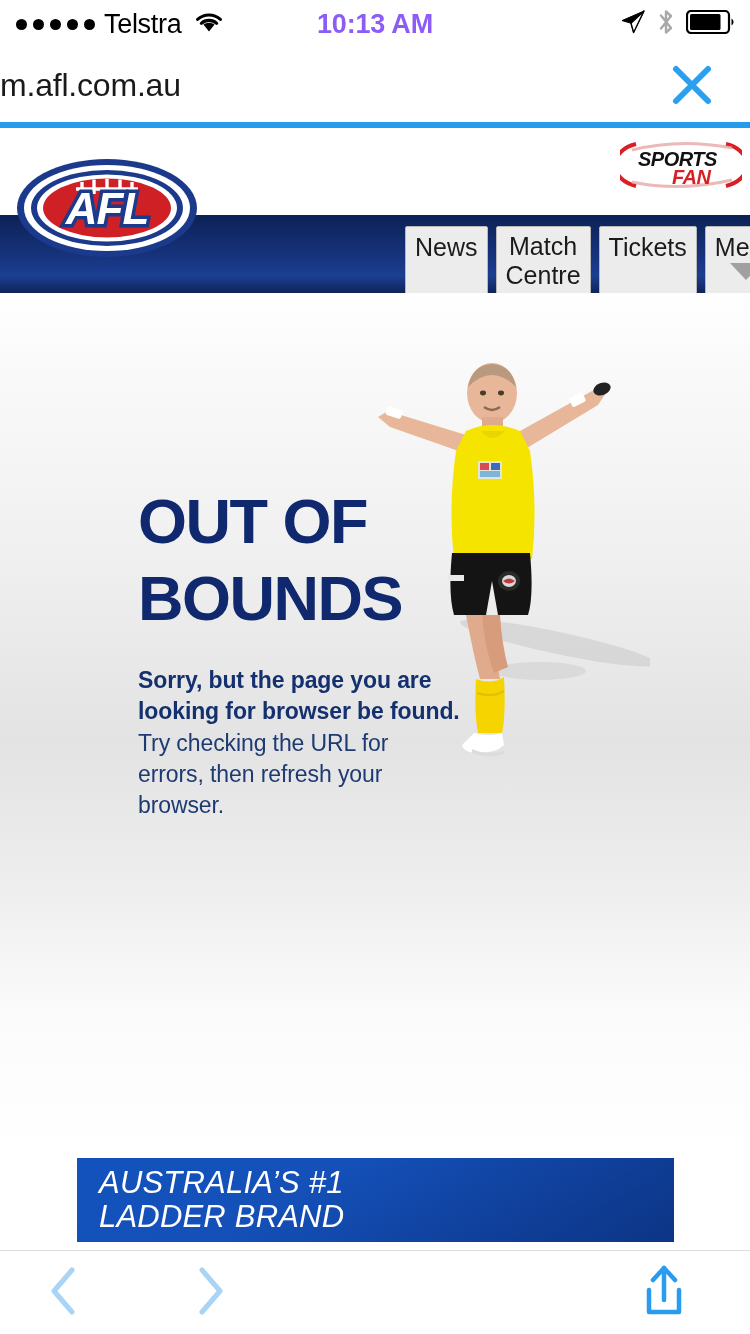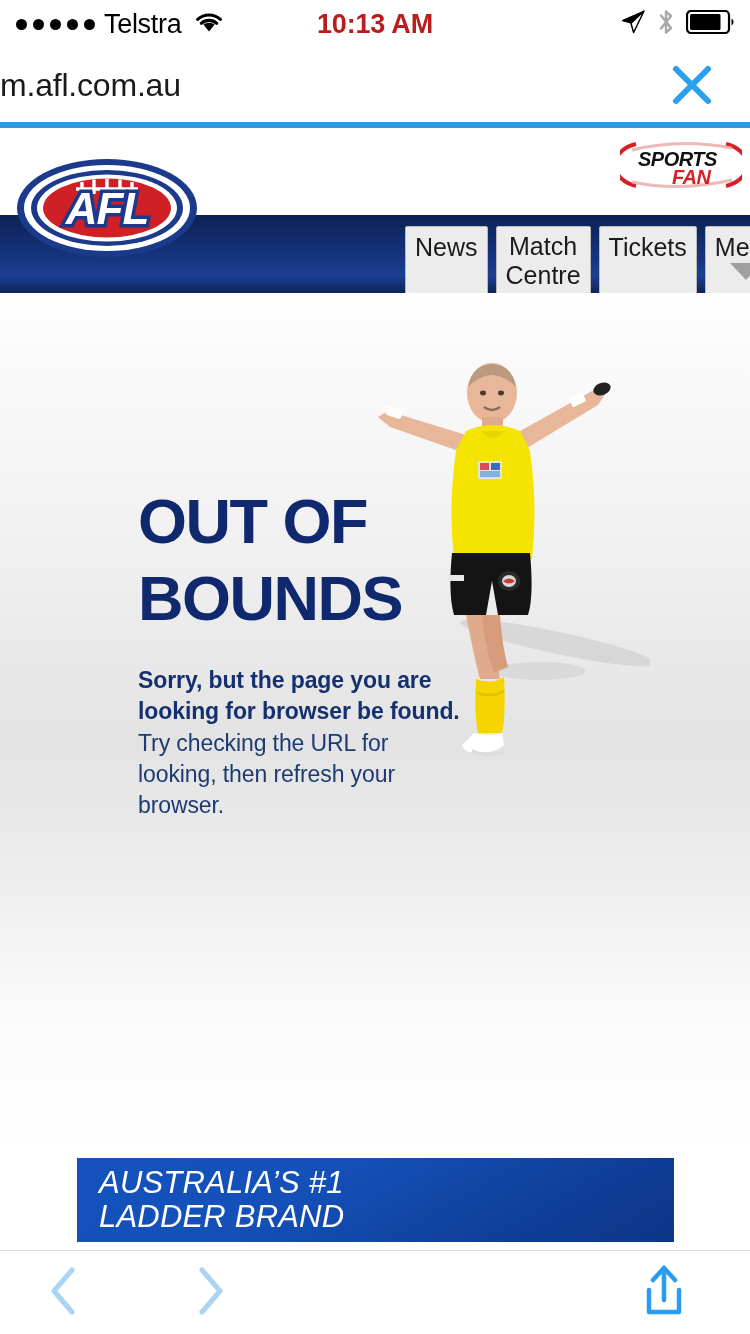--- a/index.html
+++ b/index.html
@@ -16,21 +16,21 @@
     position:absolute; top:0; left:0; width:750px; height:48px;
     display:flex; align-items:center; background:#fff;
   }
   .sb-left { position:absolute; left:16px; display:flex; align-items:center; gap:9px; }
   .sig-dots { display:flex; gap:6px; align-items:center; }
   .sig-dots i { display:block; width:11px; height:11px; border-radius:50%; background:#000; }
   .carrier { font-size:27px; color:#000; letter-spacing:-0.3px; font-family:"Liberation Sans", sans-serif; }
   .wifi-ico { margin-left:4px; }
   .sb-center {
     position:absolute; left:0; width:750px; text-align:center;
-    font-size:27px; font-weight:bold; color:#b91c1c; letter-spacing:-0.2px;
+    font-size:27px; font-weight:bold; color:#8b5cf6; letter-spacing:-0.2px;
   }
   .sb-right { position:absolute; right:14px; display:flex; align-items:center; gap:11px; }
 
   
   .url-bar {
     position:absolute; top:48px; left:0; width:750px; height:74px;
     background:#fff; display:flex; align-items:center; justify-content:flex-start;
   }
   .url-text {
     font-size:32px; color:#1a1a1a; font-weight:normal; letter-spacing:-0.2px;
@@ -299,21 +299,21 @@
     <div class="error-block">
       <div class="err-title">
         <span>OUT OF</span>
         <span class="l2">BOUNDS</span>
       </div>
       <div class="err-sub">
         <span>Sorry, but the page you are</span><br>
         <span>looking for browser be found.</span>
       </div>
       <div class="err-hint">
-        <span>Try checking the URL for looking, then</span>
+        <span>Try checking the URL for errors, then</span>
         <span>refresh your browser.</span>
       </div>
     </div>
   </div>
 
   <div class="ad-banner">
     <div class="ad-tag">
       <span>AUSTRALIA’S #1</span><br>
       <span>LADDER BRAND</span>
     </div>

